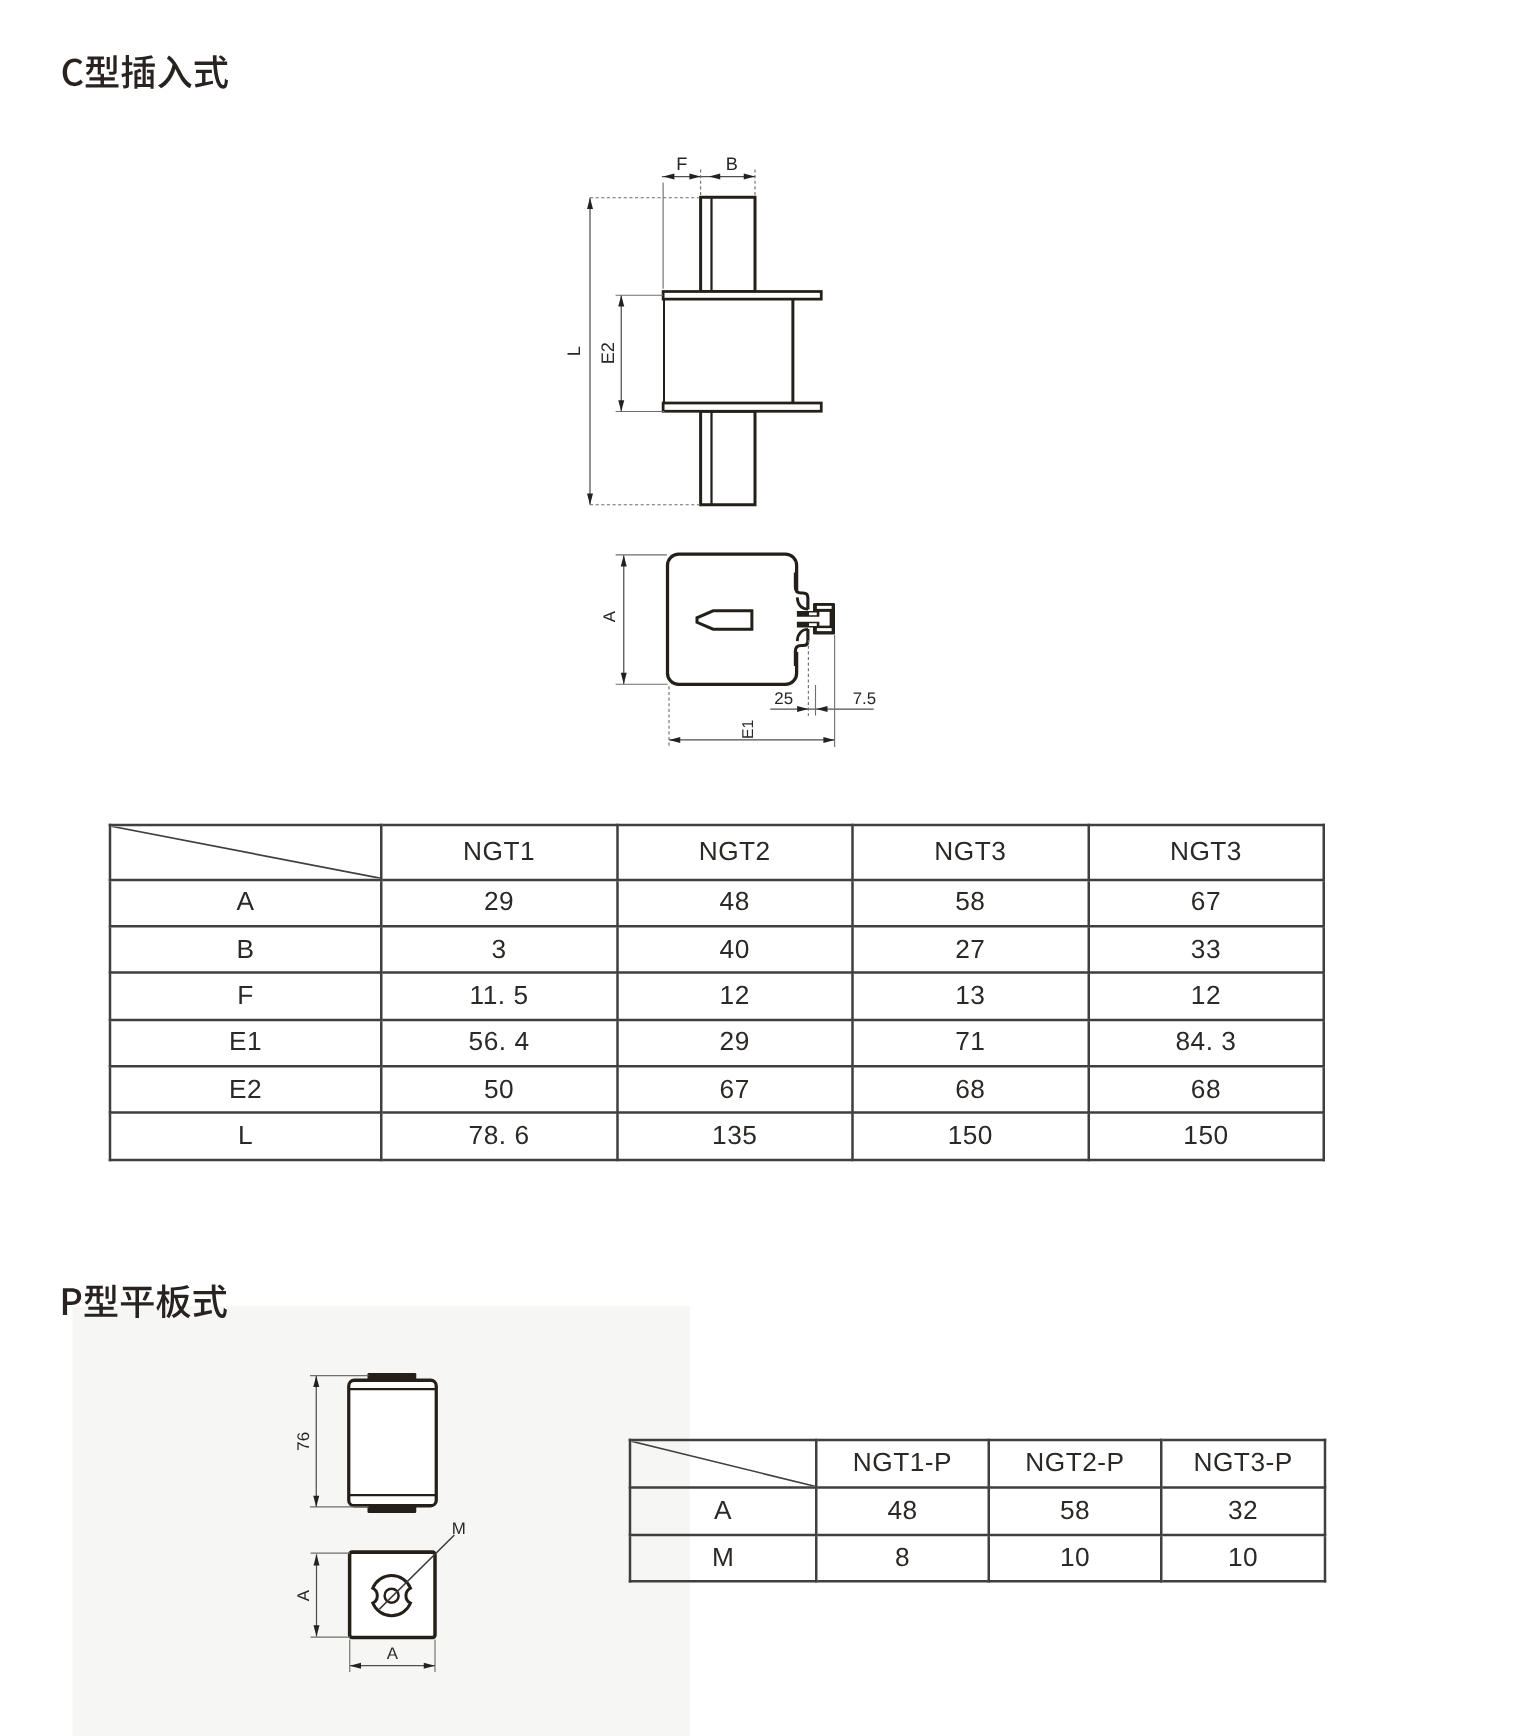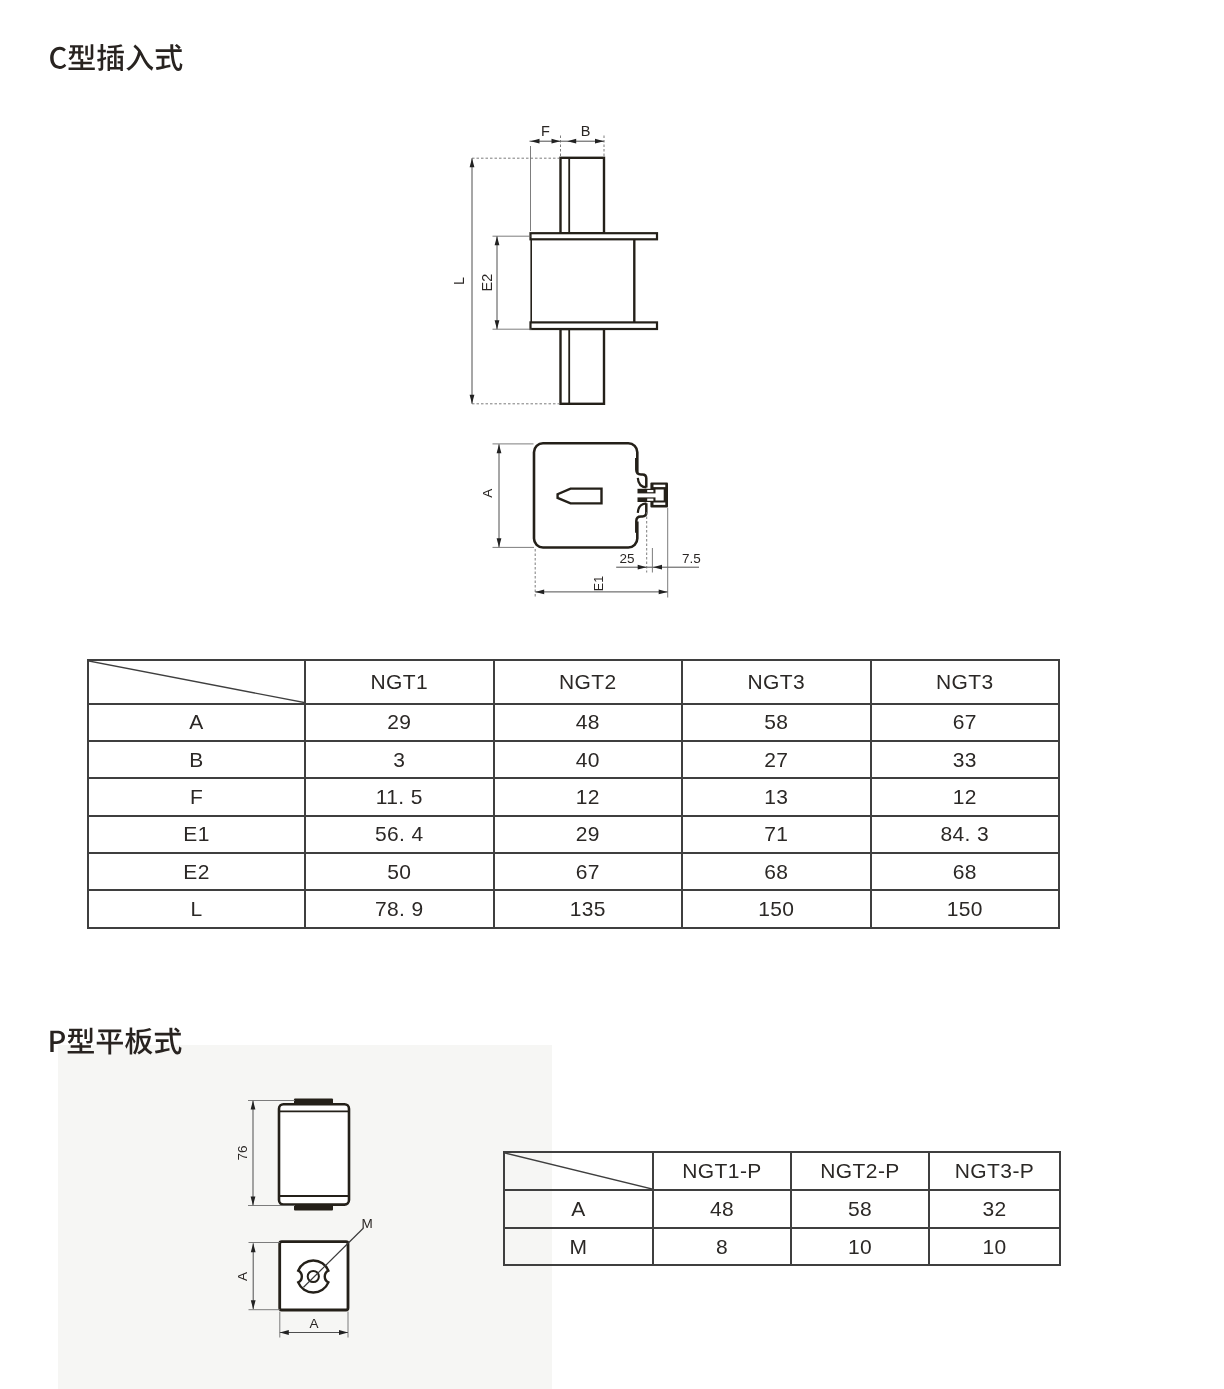--- a/index.html
+++ b/index.html
@@ -221,21 +221,21 @@
 </tr>
 <tr class="datarow">
 <td>E2</td>
 <td>50</td>
 <td>67</td>
 <td>68</td>
 <td>68</td>
 </tr>
 <tr class="datarow">
 <td>L</td>
-<td>78. 9</td>
+<td>78. 6</td>
 <td>135</td>
 <td>150</td>
 <td>150</td>
 </tr>
 </tbody>
     </table>
 <table class="tbl tbl-p">
 <colgroup>
         <col style="width:149px">
         <col style="width:138px">

